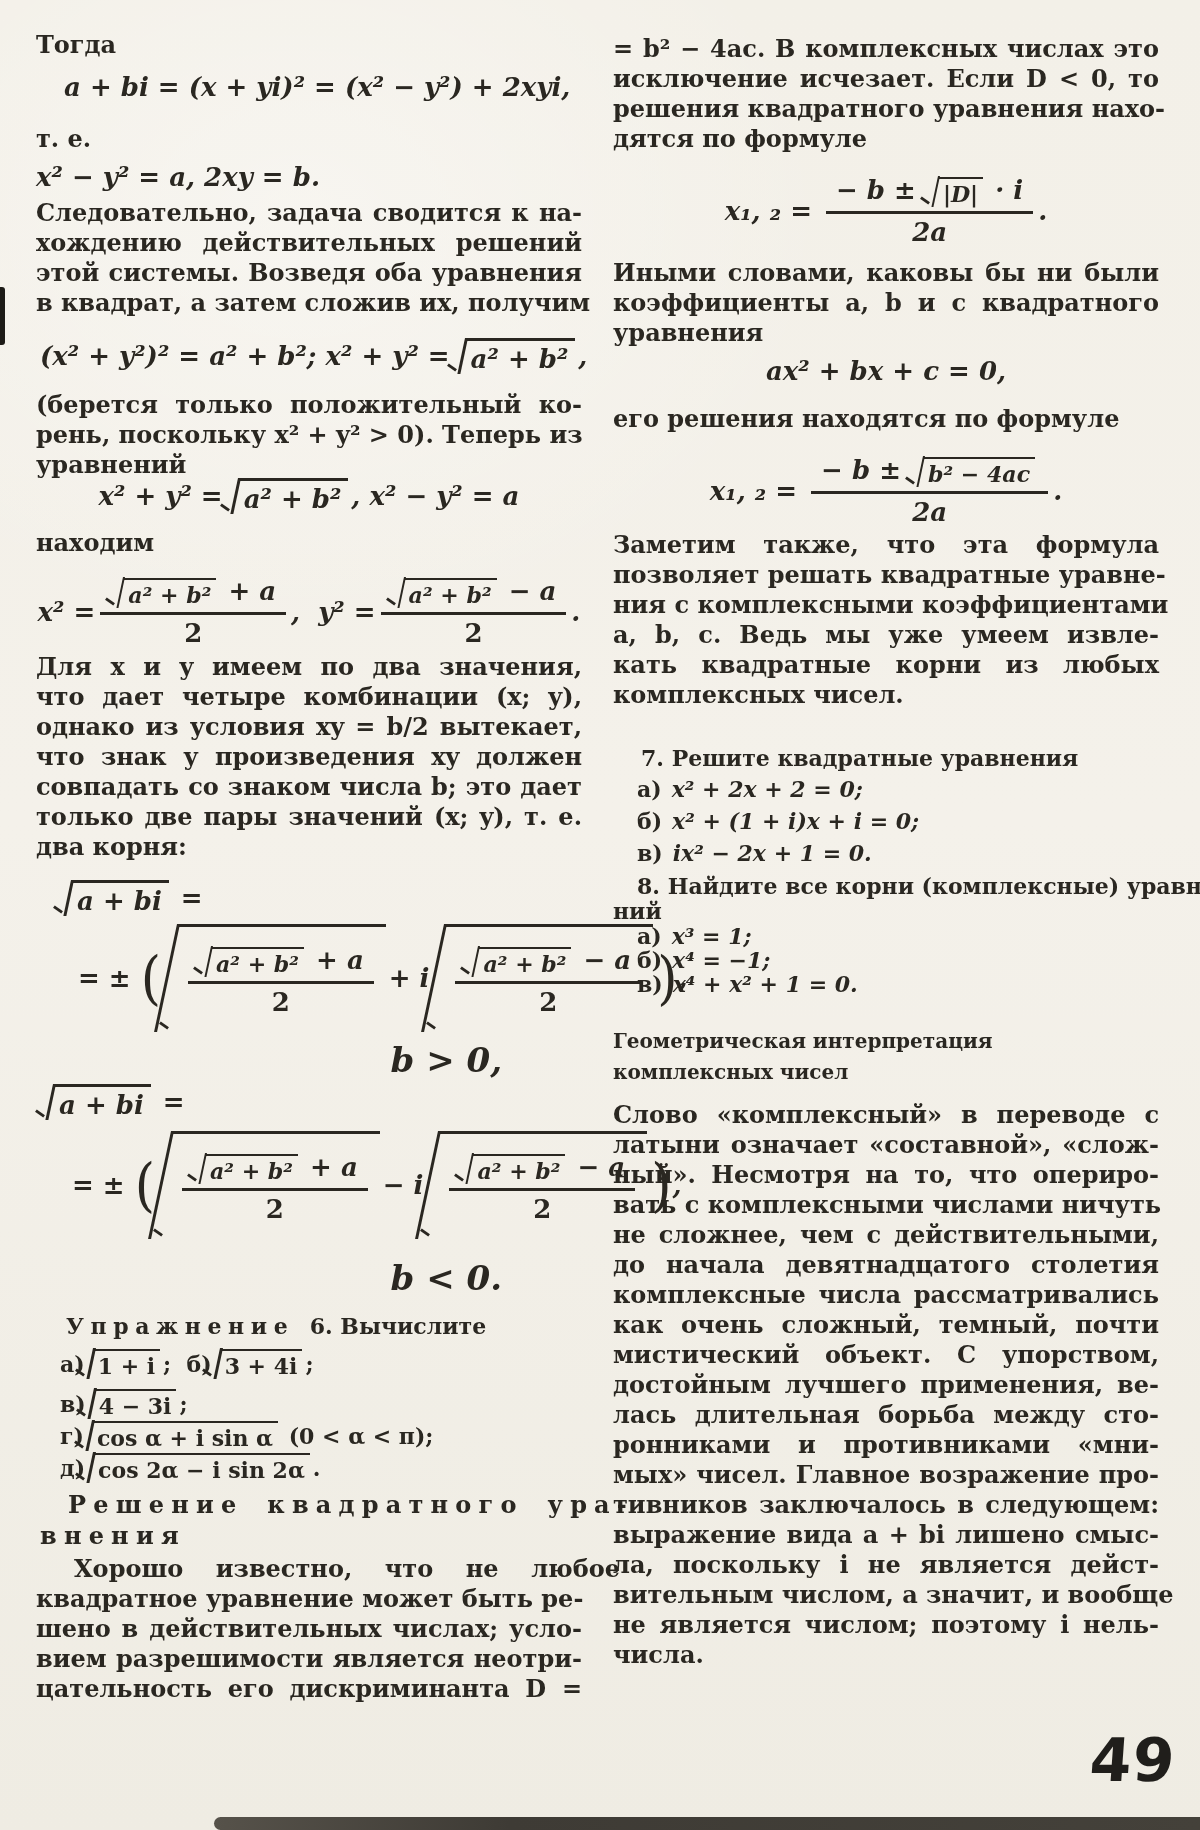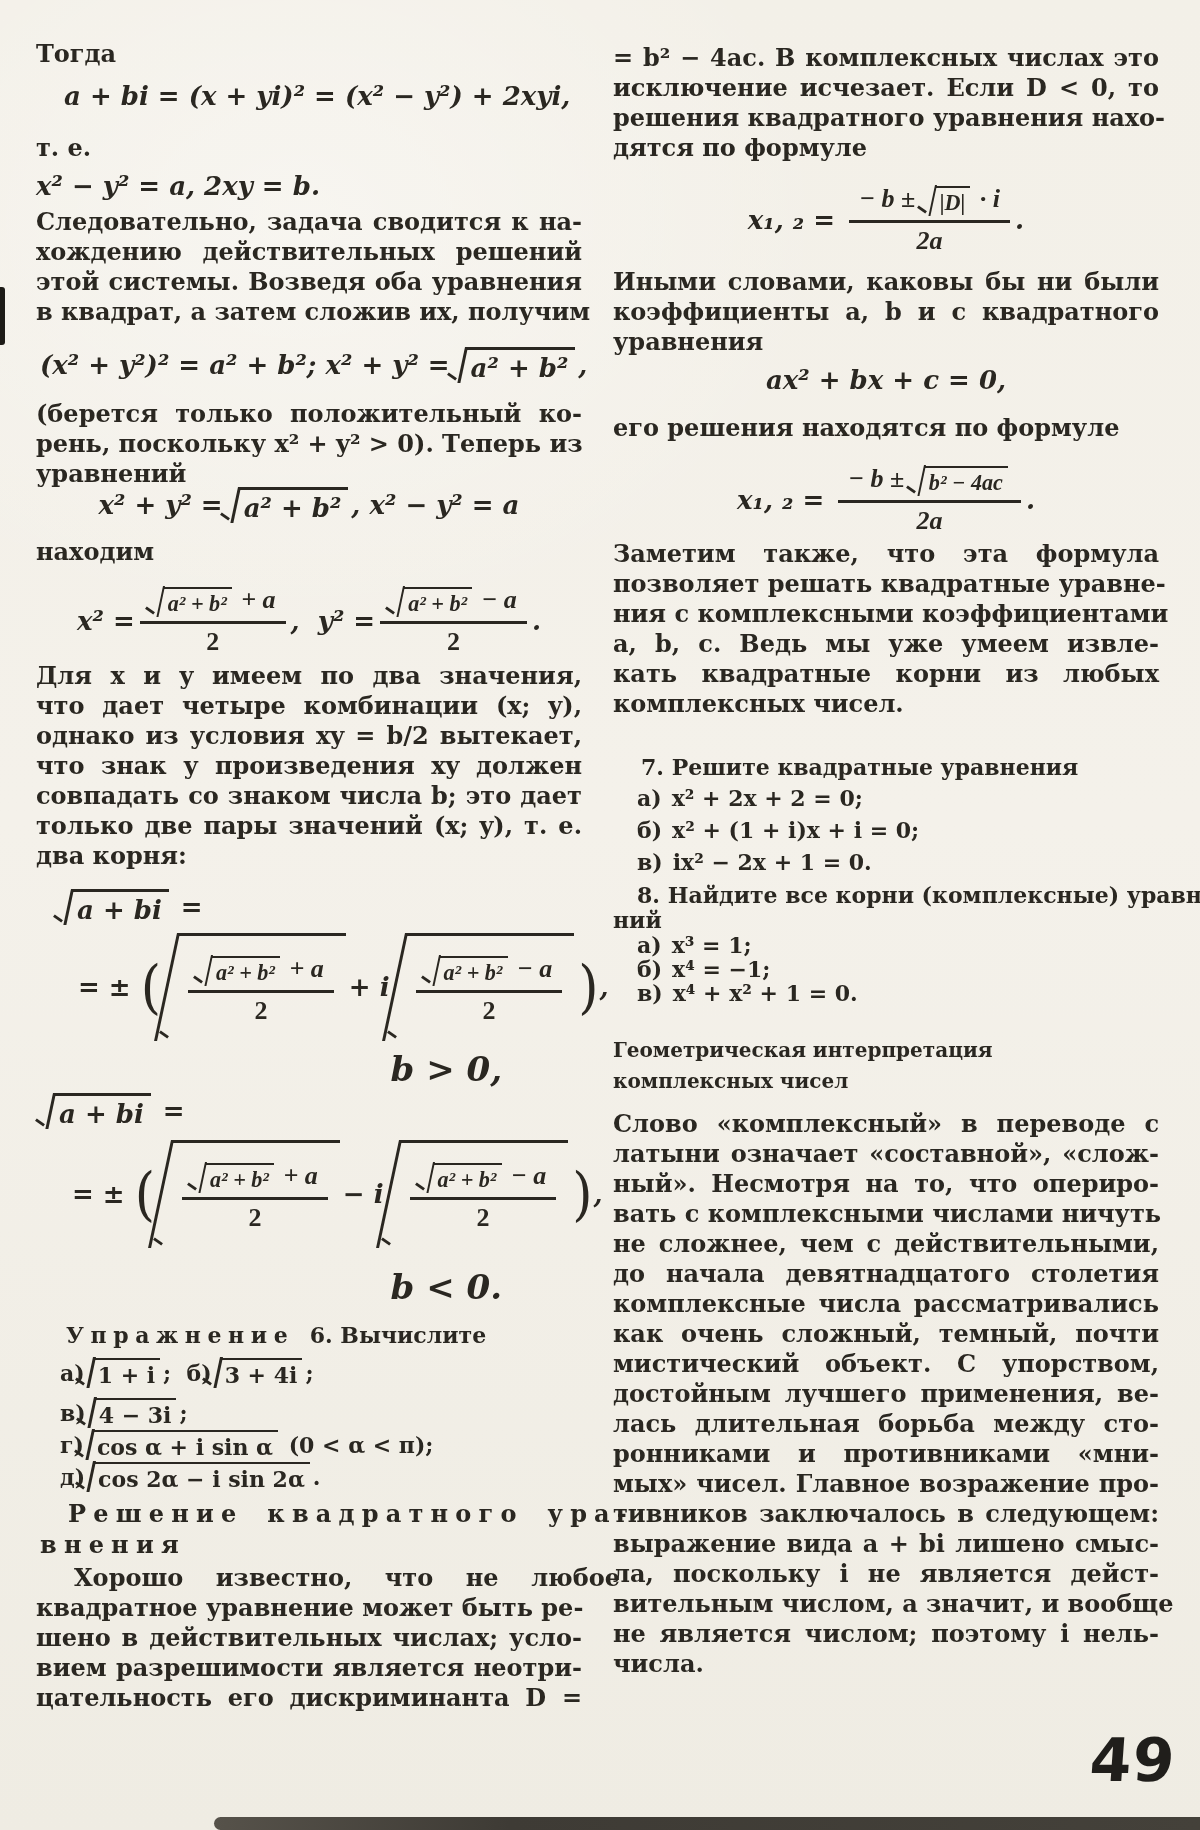--- a/index.html
+++ b/index.html
@@ -4,21 +4,21 @@
 <style>
   html,body { margin:0; padding:0; background:#8a8680; }
   .page {
     position:relative; width:1200px; height:1830px; overflow:hidden;
     background:
       radial-gradient(900px 700px at 25% 12%, rgba(255,255,255,0.35), rgba(255,255,255,0) 60%),
       linear-gradient(180deg, #f3f0e8 0%, #f4f1ea 45%, #efece3 100%);
     font-family:"DejaVu Serif", serif;
     color:#2a2721; font-weight:700;
   }
-  .col { position:absolute; top:9px; height:1286px; }
+  .col { position:absolute; top:0; height:1286px; }
   .colL { left:36px;  width:546px; }
   .colR { left:613px; width:546px; }
   .abs { position:absolute; left:0; right:0; }
 
   
   .t-line { font-size:24px; line-height:30px; white-space:nowrap; }
   .jl { text-align-last:justify; }
   .para .t-line { width:100%; }
 
   
@@ -33,33 +33,33 @@
   .sq::before { content:""; position:absolute; top:-3px; bottom:0; left:-11px; width:11px;
         border-right:3px solid currentColor; transform:skewX(-12deg); transform-origin:top right; }
   .sq::after { content:""; position:absolute; left:-18px; bottom:5px; width:10px; height:3px;
         background:currentColor; transform:rotate(35deg); }
   .sq.sm { border-top-width:2.5px; padding:2px 5px 0 5px; margin-left:13px; }
   .sq.sm::before { border-right-width:2.5px; }
   .nu .sq { font-size:0.85em; }
 
   
   .fr { display:inline-flex; flex-direction:column; align-items:center; vertical-align:middle;
-        margin:15px 5px; text-align:center;font-family:Liberation Serif, serif; }
+        margin:15px 5px; text-align:center; }
   .fr .nu { border-bottom:3px solid currentColor; padding:0 10px 4px; white-space:nowrap; }
   .fr .de { padding-top:3px; }
 
   .bigp { font-size:52px; font-weight:400; line-height:1; transform:scaleY(1.12); margin:0 1px; }
 
   .cond { position:absolute; right:0; text-align:right; padding-right:80px;
           font-size:34px; font-style:italic; }
 
   
   .x-line { font-size:22px; line-height:25px; white-space:nowrap; }
   .x-line .lbl { font-style:normal; margin-right:10px; }
-  .x-line .mf { }
+  .x-line .mf { font-style:italic; }
   .sp-title { letter-spacing:0.30em; }
   .h2l { font-size:24px; letter-spacing:0.30em; word-spacing:0.35em; white-space:nowrap; }
   .rh2-line { font-size:20px; line-height:31px; white-space:nowrap; font-weight:700; }
   .ex6-line { font-size:22px; white-space:nowrap; }
   .ex6-line .sq { margin-left:8px; border-top-width:2.5px; padding:2px 5px 0 5px; }
 
   .page-number { position:absolute; left:1090px; top:1730px; width:90px;
       font-family:"DejaVu Sans", sans-serif; font-weight:700; font-size:60px; line-height:1;
       color:#201e1b; transform:skewX(-4deg); letter-spacing:1px; }
   .bottom-strip { position:absolute; left:214px; right:0; top:1817px; height:13px;

